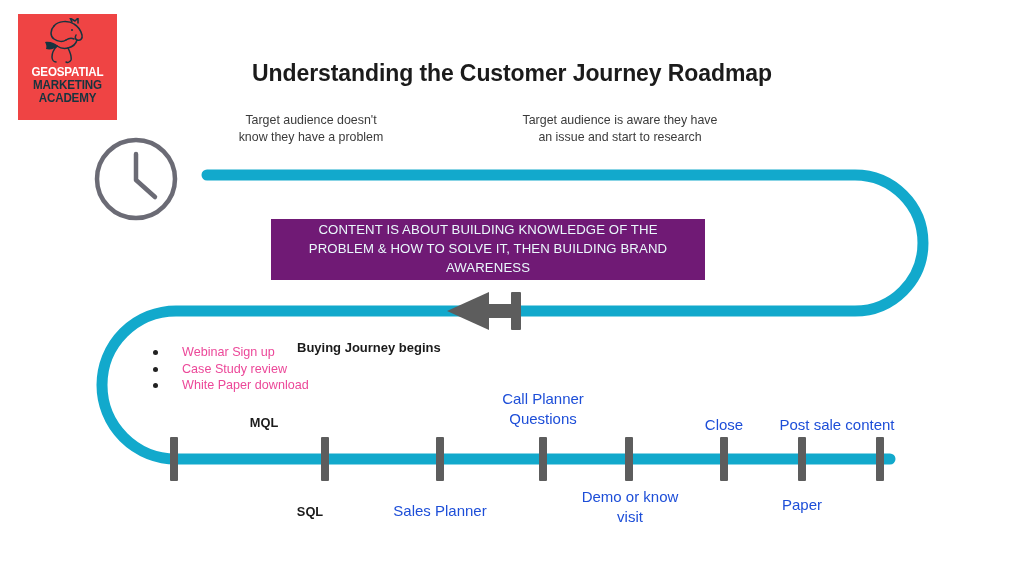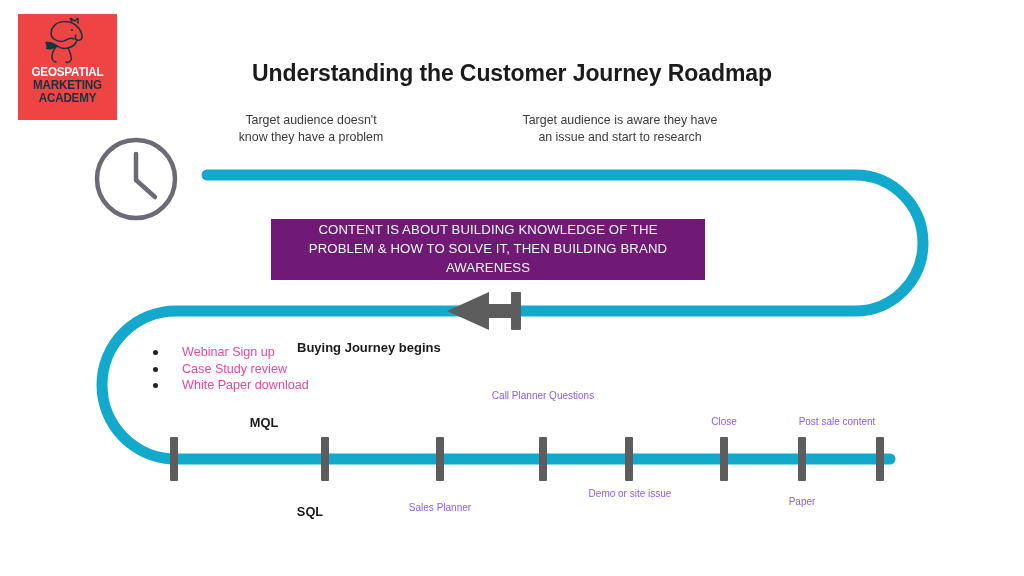--- a/index.html
+++ b/index.html
@@ -176,22 +176,22 @@
   #timeline {
     position: absolute;
     left: 0;
     top: 0;
     width: 1024px;
     height: 576px;
     pointer-events: none;
   }
   .tl-label {
     position: absolute;
-    color: #8b5cf6;
-    font-size: 10px;
+    color: #1d4ed8;
+    font-size: 15px;
     line-height: 1.3;
     text-align: center;
     width: 120px;
   }
   .tl-label.bold {
     font-weight: 700;
     color: #1b1b1b;
     font-size: 12.8px;
   }
   .tick {
@@ -278,21 +278,21 @@
     <div class="tick" style="left:876px; top:437px;"></div>
 
     <div class="tl-label bold" style="left:204px; top:415px;">MQL</div>
 
     <div class="tl-label bold" style="left:250px; top:504px;">SQL</div>
 
     <div class="tl-label" style="left:380px; top:501px;">Sales Planner</div>
 
     <div class="tl-label" style="left:483px; top:389px;">Call Planner Questions</div>
 
-    <div class="tl-label" style="left:570px; top:487px;">Demo or site issue</div>
+    <div class="tl-label" style="left:570px; top:487px;">Demo or know visit</div>
 
     <div class="tl-label" style="left:664px; top:415px;">Close</div>
 
     <div class="tl-label" style="left:777px; top:415px;">Post sale content</div>
 
     <div class="tl-label" style="left:742px; top:495px;">Paper</div>
   </div>
 
 </div>
 

